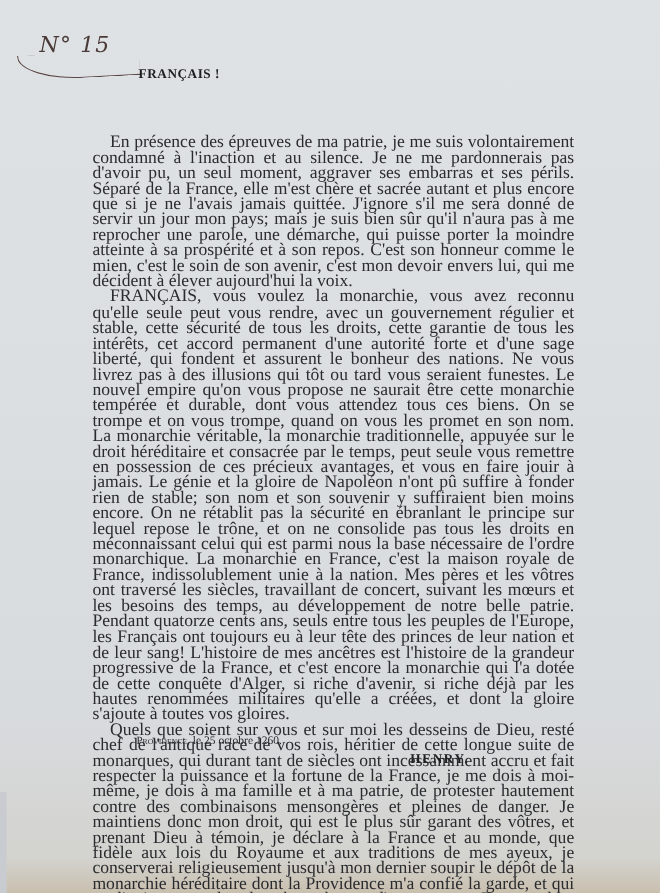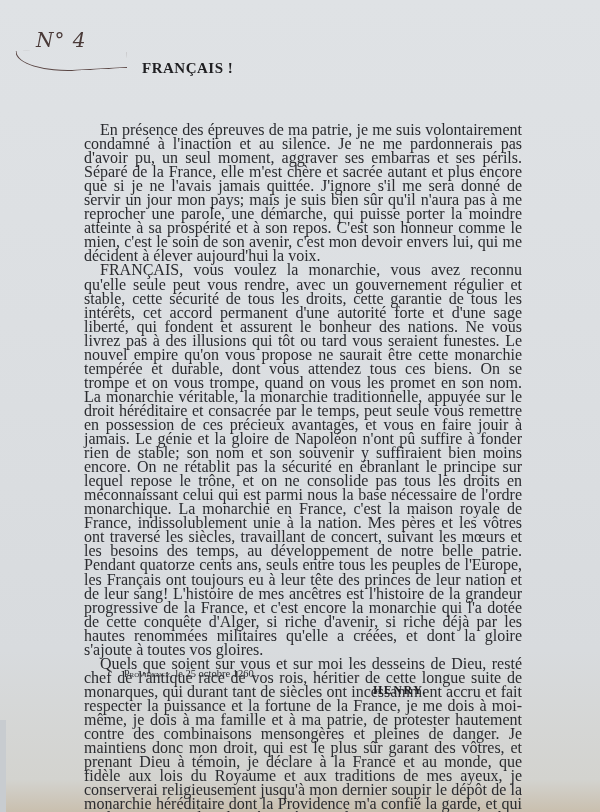--- a/index.html
+++ b/index.html
@@ -21,22 +21,22 @@
     font-family:"DejaVu Serif", serif; font-style:italic;
     font-size:20px; color:#4a3a38; letter-spacing:1px;
   }
   .shelfmark-swoosh {
     position:absolute; left:16px; top:48px; width:110px; height:22px;
     border-bottom:1.5px solid #5a4644; border-left:1.5px solid #5a4644;
     border-bottom-left-radius:60px 22px;
     transform:rotate(-3deg);
   }
   .title {
-    position:absolute; left:142px; top:60px;
-    font-weight:bold; font-size:15px; letter-spacing:0.5px; color:#1f1f22;
+    position:absolute; left:126px; top:60px;
+    font-weight:bold; font-size:12px; letter-spacing:0.5px; color:#1f1f22;
   }
   .body {
     position:absolute; left:84px; top:123px; width:438px;
     font-size:16px; line-height:14.05px; color:#2a2b2f;
     text-align:justify;
   }
   .body p { margin:0; text-indent:16px; }
   .closing {
     position:absolute; left:124px; top:668px;
     font-size:10.5px; color:#2a2b2f;
@@ -46,21 +46,21 @@
     position:absolute; left:373px; top:683px;
     font-weight:bold; font-size:12px; letter-spacing:1.5px; color:#1f1f22;
   }
 </style>
 </head>
 <body>
 
 <div class="sheet">
   <div class="fold-edge"></div>
 
-  <div class="shelfmark">N° 4</div>
+  <div class="shelfmark">N° 15</div>
   <div class="shelfmark-swoosh"></div>
 
   <div class="title">FRANÇAIS !</div>
 
   <div class="body">
     <p>En présence des épreuves de ma patrie, je me suis volontairement condamné à l'inaction et au silence. Je ne me pardonnerais pas d'avoir pu, un seul moment, aggraver ses embarras et ses périls. Séparé de la France, elle m'est chère et sacrée autant et plus encore que si je ne l'avais jamais quittée. J'ignore s'il me sera donné de servir un jour mon pays; mais je suis bien sûr qu'il n'aura pas à me reprocher une parole, une démarche, qui puisse porter la moindre atteinte à sa prospérité et à son repos. C'est son honneur comme le mien, c'est le soin de son avenir, c'est mon devoir envers lui, qui me décident à élever aujourd'hui la voix.</p>
     <p>FRANÇAIS, vous voulez la monarchie, vous avez reconnu qu'elle seule peut vous rendre, avec un gouvernement régulier et stable, cette sécurité de tous les droits, cette garantie de tous les intérêts, cet accord permanent d'une autorité forte et d'une sage liberté, qui fondent et assurent le bonheur des nations. Ne vous livrez pas à des illusions qui tôt ou tard vous seraient funestes. Le nouvel empire qu'on vous propose ne saurait être cette monarchie tempérée et durable, dont vous attendez tous ces biens. On se trompe et on vous trompe, quand on vous les promet en son nom. La monarchie véritable, la monarchie traditionnelle, appuyée sur le droit héréditaire et consacrée par le temps, peut seule vous remettre en possession de ces précieux avantages, et vous en faire jouir à jamais. Le génie et la gloire de Napoléon n'ont pû suffire à fonder rien de stable; son nom et son souvenir y suffiraient bien moins encore. On ne rétablit pas la sécurité en ébranlant le principe sur lequel repose le trône, et on ne consolide pas tous les droits en méconnaissant celui qui est parmi nous la base nécessaire de l'ordre monarchique. La monarchie en France, c'est la maison royale de France, indissolublement unie à la nation. Mes pères et les vôtres ont traversé les siècles, travaillant de concert, suivant les mœurs et les besoins des temps, au développement de notre belle patrie. Pendant quatorze cents ans, seuls entre tous les peuples de l'Europe, les Français ont toujours eu à leur tête des princes de leur nation et de leur sang! L'histoire de mes ancêtres est l'histoire de la grandeur progressive de la France, et c'est encore la monarchie qui l'a dotée de cette conquête d'Alger, si riche d'avenir, si riche déjà par les hautes renommées militaires qu'elle a créées, et dont la gloire s'ajoute à toutes vos gloires.</p>
     <p>Quels que soient sur vous et sur moi les desseins de Dieu, resté chef de l'antique race de vos rois, héritier de cette longue suite de monarques, qui durant tant de siècles ont incessamment accru et fait respecter la puissance et la fortune de la France, je me dois à moi-même, je dois à ma famille et à ma patrie, de protester hautement contre des combinaisons mensongères et pleines de danger. Je maintiens donc mon droit, qui est le plus sûr garant des vôtres, et prenant Dieu à témoin, je déclare à la France et au monde, que fidèle aux lois du Royaume et aux traditions de mes ayeux, je conserverai religieusement jusqu'à mon dernier soupir le dépôt de la monarchie héréditaire dont la Providence m'a confié la garde, et qui est l'unique port de salut où, après tant d'orages, cette France, objet de tout notre amour, pourra retrouver enfin le repos et le bonheur !</p>
   </div>
 

